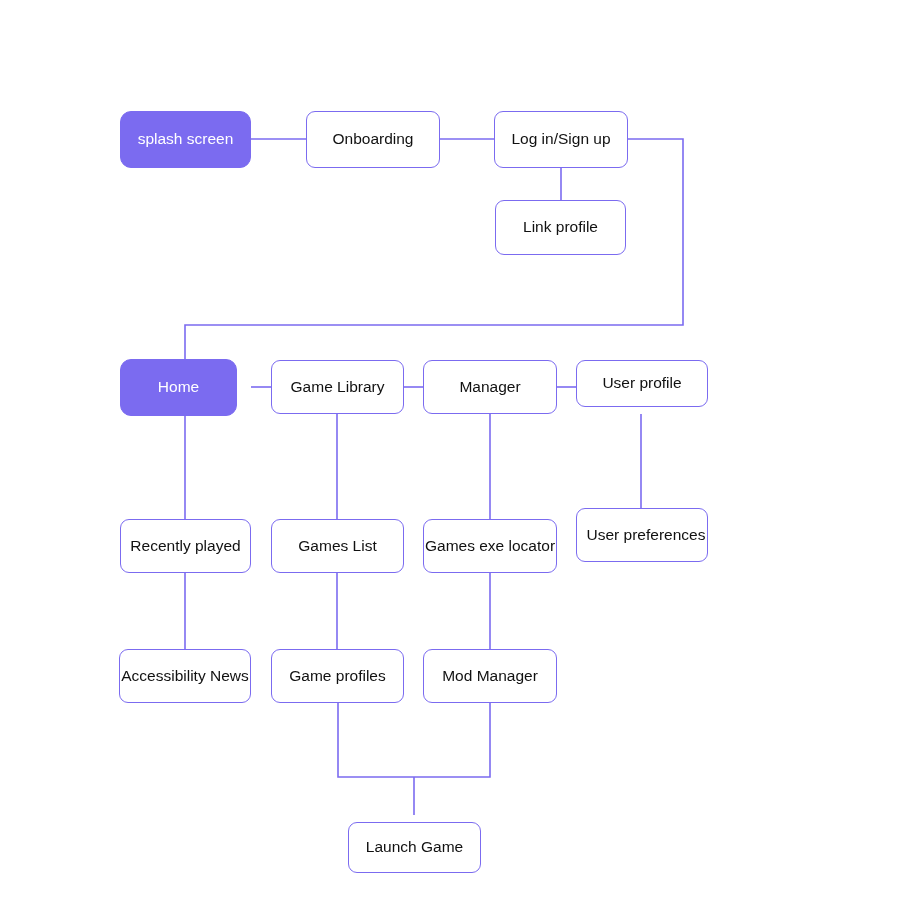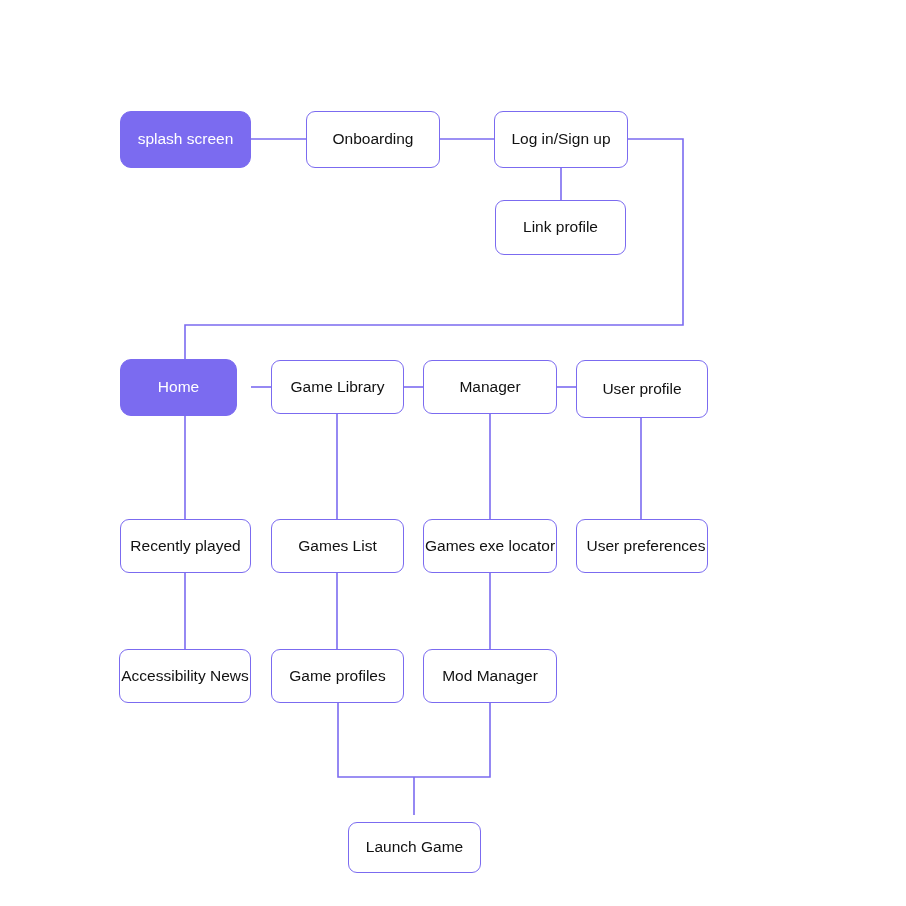--- a/index.html
+++ b/index.html
@@ -108,33 +108,33 @@
     </div>
     <div class="node filled" style="left: 120px; top: 359px; width: 117px; height: 57px;">
       <span>Home</span>
     </div>
     <div class="node" style="left: 271px; top: 360px; width: 133px; height: 54px;">
       <span>Game Library</span>
     </div>
     <div class="node" style="left: 423px; top: 360px; width: 134px; height: 54px;">
       <span>Manager</span>
     </div>
-    <div class="node" style="left: 576px; top: 360px; width: 132px; height: 58px;">
+    <div class="node" style="left: 576px; top: 360px; width: 132px; height: 47px;">
       <span>User profile</span>
     </div>
     <div class="node" style="left: 120px; top: 519px; width: 131px; height: 54px;">
       <span>Recently played</span>
     </div>
     <div class="node" style="left: 271px; top: 519px; width: 133px; height: 54px;">
       <span>Games List</span>
     </div>
     <div class="node" style="left: 423px; top: 519px; width: 134px; height: 54px;">
       <span>Games exe locator</span>
     </div>
-    <div class="node" style="left: 576px; top: 519px; width: 132px; height: 54px; padding-left: 8px;">
+    <div class="node" style="left: 576px; top: 508px; width: 132px; height: 54px; padding-left: 8px;">
       <span>User preferences</span>
     </div>
     <div class="node" style="left: 119px; top: 649px; width: 132px; height: 54px;">
       <span>Accessibility News</span>
     </div>
     <div class="node" style="left: 271px; top: 649px; width: 133px; height: 54px;">
       <span>Game profiles</span>
     </div>
     <div class="node" style="left: 423px; top: 649px; width: 134px; height: 54px;">
       <span>Mod Manager</span>

